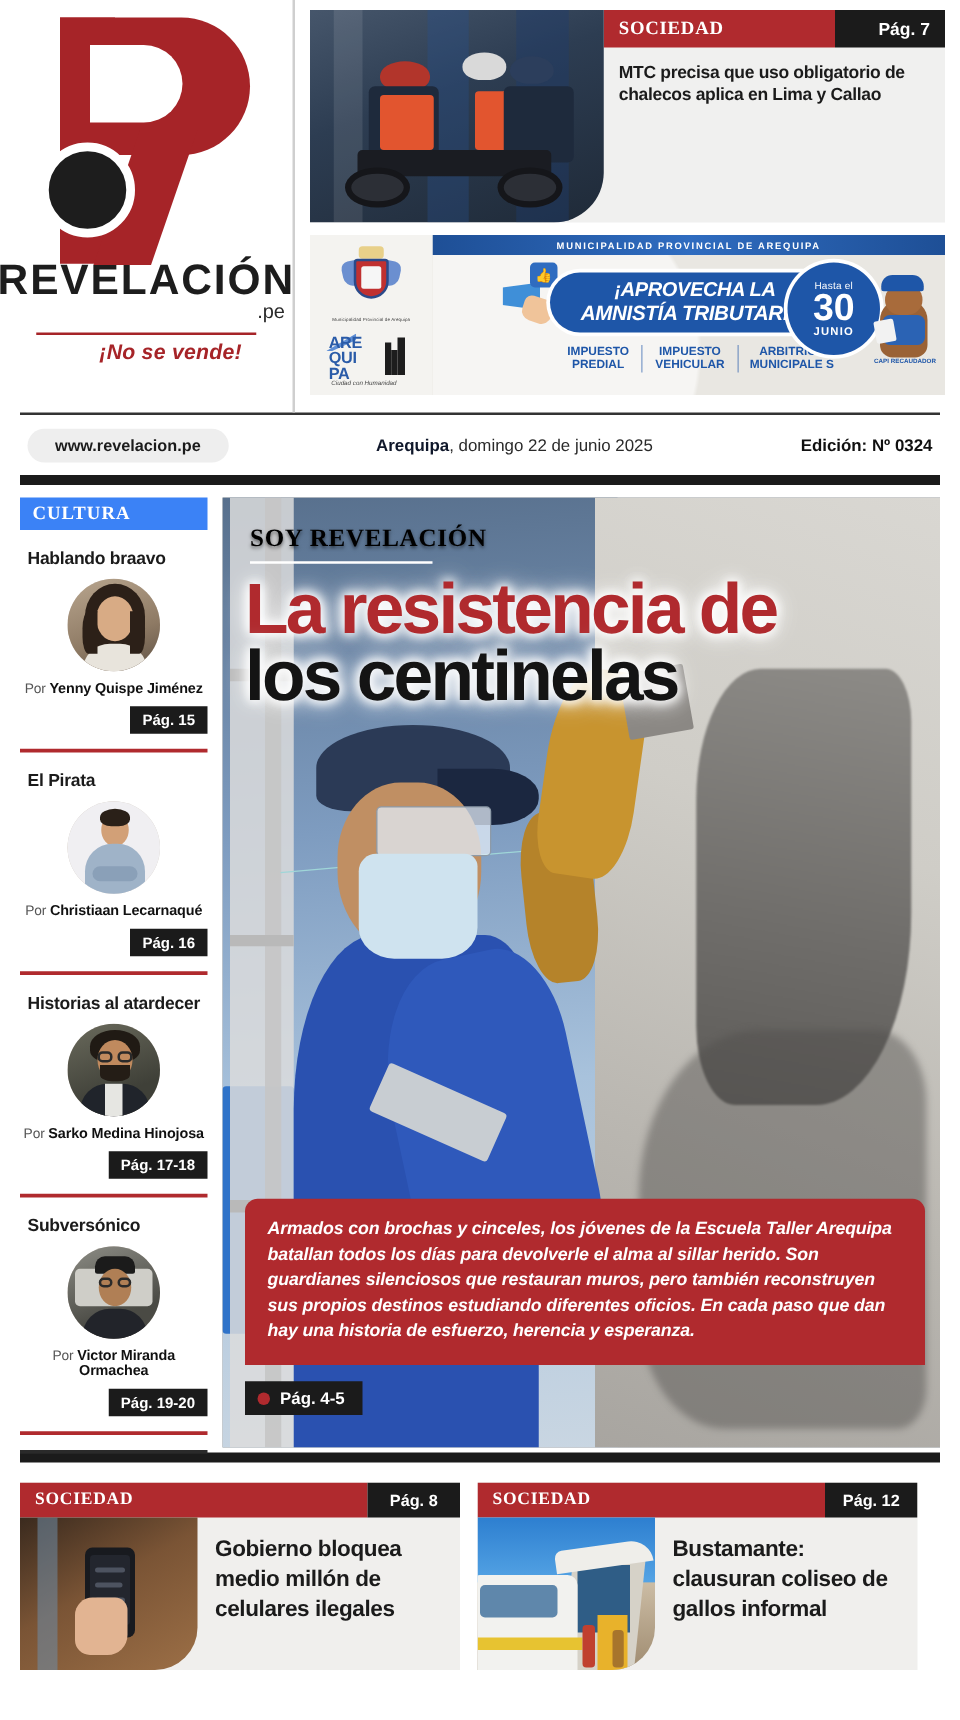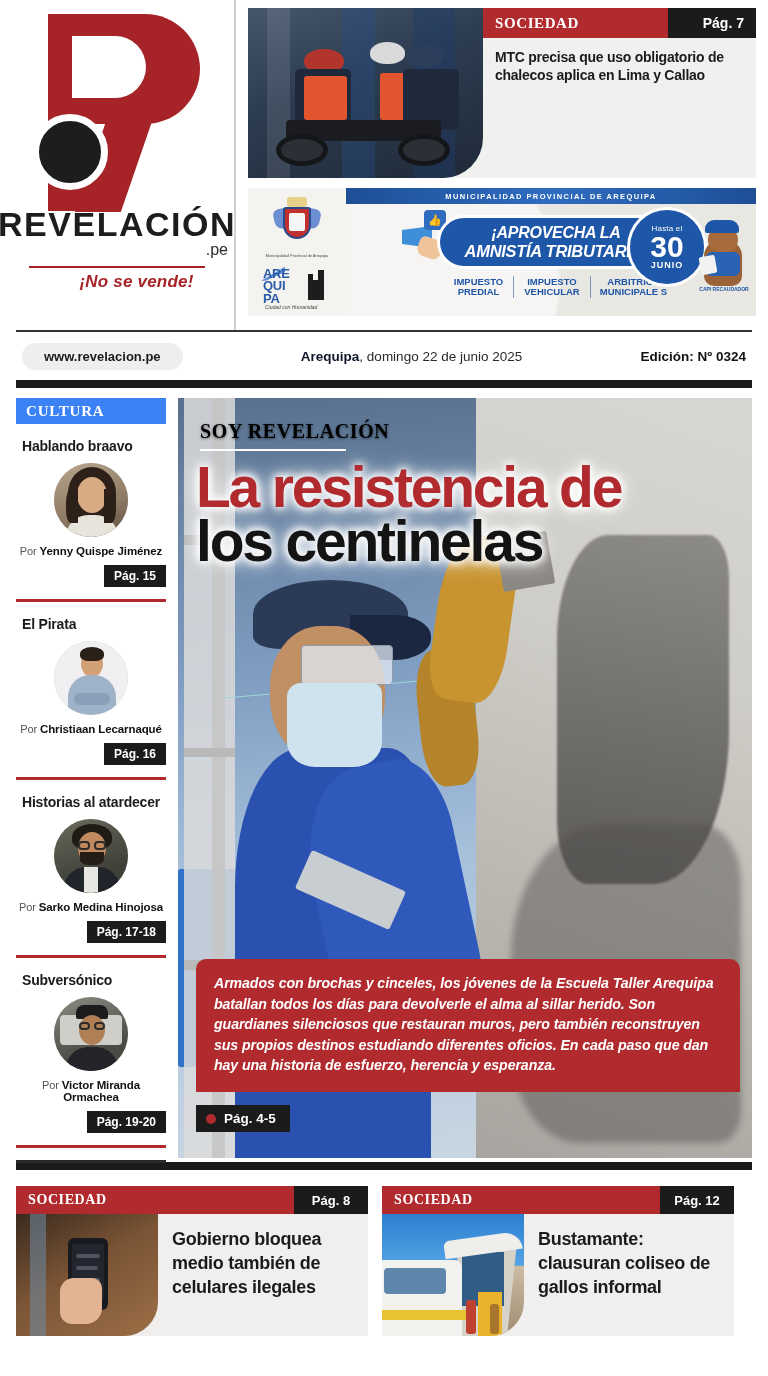--- a/index.html
+++ b/index.html
@@ -645,21 +645,21 @@
       <div class="bot-inner">
         <div class="bot-photo bp1">
           <div class="bp1-blue"></div>
           <div class="bp1-phone"></div>
           <div class="bp1-screen"></div>
           <div class="bp1-line" style="top:40px;width:24px;"></div>
           <div class="bp1-line" style="top:52px;width:22px;"></div>
           <div class="bp1-line" style="top:64px;width:24px;"></div>
           <div class="bp1-hand"></div>
         </div>
-        <div class="bot-text">Gobierno bloquea medio también de celulares ilegales</div>
+        <div class="bot-text">Gobierno bloquea medio millón de celulares ilegales</div>
       </div>
     </div>
 
     <div class="bot-card">
       <div class="bot-flagrow">
         <div class="bot-cat">SOCIEDAD</div>
         <div class="bot-pag">Pág. 12</div>
       </div>
       <div class="bot-inner">
         <div class="bot-photo bp2">

